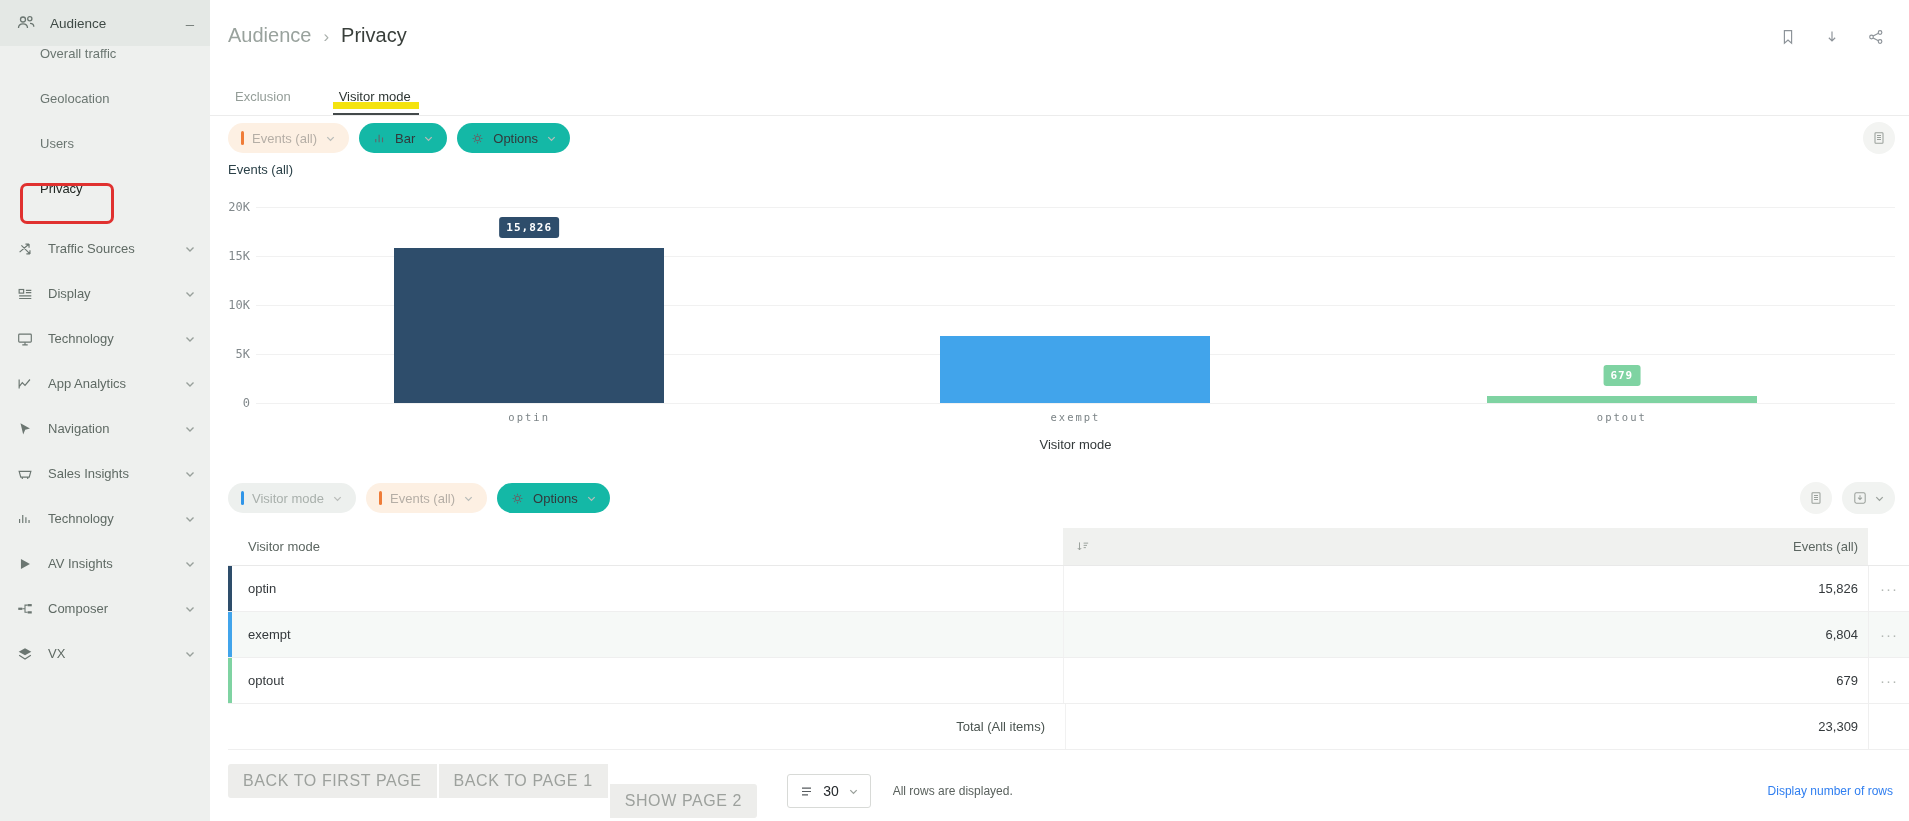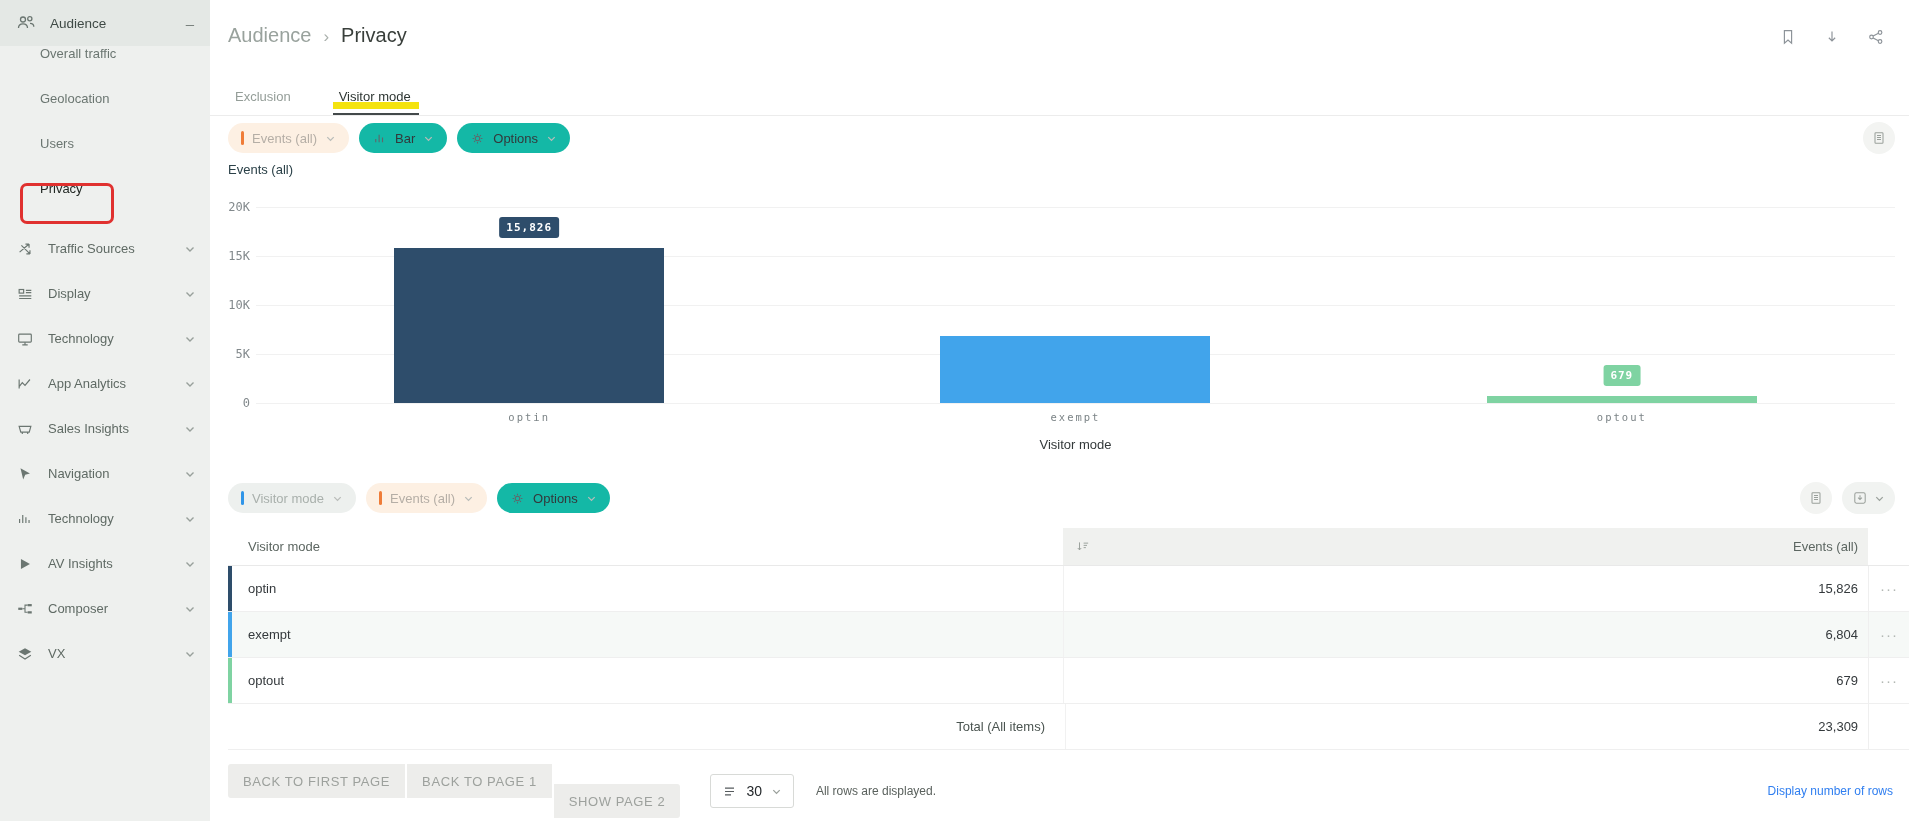--- a/index.html
+++ b/index.html
@@ -78,21 +78,21 @@
   .t-row .c3 { width:41px; display:flex; align-items:center; justify-content:center; color:#b3b8b4; border-left:1px solid #efefef; font-size:15px; letter-spacing:1px; cursor:pointer; }
   .t-row.stripe { background:#f6f9f7; }
   .t-total { display:flex; height:46px; border-bottom:1px solid #efefef; color:#4a5450; }
   .t-total .c1 { width:839px; display:flex; align-items:center; justify-content:flex-end; padding-right:20px; }
   .t-total .c2 { width:805px; display:flex; align-items:center; justify-content:flex-end; padding-right:10px; color:#34393c; border-left:1px solid #f1f1f1; }
   .t-total .c3 { width:41px; border-left:1px solid #efefef; }
 
   
   .pagination { position:absolute; top:764px; left:18px; right:16px; display:flex; align-items:center; }
   .pg-group { display:flex; gap:2px; }
-  .pg-btn { background:#ededeb; color:#9da19d; font-size:13px; letter-spacing:0.6px; height:34px; display:flex; align-items:center; padding:0 15px; cursor:pointer; }
+  .pg-btn { background:#ededeb; color:#9da19d; font-size:16px; letter-spacing:0.6px; height:34px; display:flex; align-items:center; padding:0 15px; cursor:pointer; }
   .pg-btn:first-child { border-radius:3px 0 0 3px; }
   .pg-btn:last-child { border-radius:0 3px 3px 0;margin-top:20px; }
   .rows-select { margin-left:30px; height:34px; background:#fff; border:1px solid #d8dad7; border-radius:3px; display:flex; align-items:center; padding:0 11px; gap:9px; cursor:pointer; }
   .rows-select .num { font-size:14px; color:#24282b; }
   .pg-status { margin-left:22px; font-size:12px; color:#5a615d; }
   .pg-link { margin-left:auto; font-size:12px; color:#2f7ef0; cursor:pointer; }
 </style>
 </head>
 <body>
 
@@ -173,38 +173,38 @@
       </span>
     <span class="lbl">App Analytics</span>
     <span class="chev">
         <svg width="12" height="12" viewBox="0 0 12 12" fill="none" stroke="currentColor" stroke-width="1.4">
           <path d="M2.5 4.5 L6 8 L9.5 4.5"></path>
         </svg>
       </span>
   </div>
   <div class="sec-item">
     <span class="icn">
-        <svg width="18" height="18" viewBox="0 0 20 20" fill="none" stroke="currentColor" stroke-width="1.3">
-          <path d="M3.5 7 h13 l-1.8 6.5 h-9.4 Z M7 13.5 v2 M13 13.5 v2"></path>
-        </svg>
-      </span>
-    <span class="lbl">Sales Insights</span>
-    <span class="chev">
-        <svg width="12" height="12" viewBox="0 0 12 12" fill="none" stroke="currentColor" stroke-width="1.4">
-          <path d="M2.5 4.5 L6 8 L9.5 4.5"></path>
-        </svg>
-      </span>
-  </div>
-  <div class="sec-item">
-    <span class="icn">
         <svg width="18" height="18" viewBox="0 0 20 20" fill="currentColor">
           <path d="M5 3.5 L15.5 9.5 L10.2 10.8 L8 16 Z"></path>
         </svg>
       </span>
     <span class="lbl">Navigation</span>
+    <span class="chev">
+        <svg width="12" height="12" viewBox="0 0 12 12" fill="none" stroke="currentColor" stroke-width="1.4">
+          <path d="M2.5 4.5 L6 8 L9.5 4.5"></path>
+        </svg>
+      </span>
+  </div>
+  <div class="sec-item">
+    <span class="icn">
+        <svg width="18" height="18" viewBox="0 0 20 20" fill="none" stroke="currentColor" stroke-width="1.3">
+          <path d="M3.5 7 h13 l-1.8 6.5 h-9.4 Z M7 13.5 v2 M13 13.5 v2"></path>
+        </svg>
+      </span>
+    <span class="lbl">Sales Insights</span>
     <span class="chev">
         <svg width="12" height="12" viewBox="0 0 12 12" fill="none" stroke="currentColor" stroke-width="1.4">
           <path d="M2.5 4.5 L6 8 L9.5 4.5"></path>
         </svg>
       </span>
   </div>
   <div class="sec-item">
     <span class="icn">
         <svg width="18" height="18" viewBox="0 0 20 20" fill="none" stroke="currentColor" stroke-width="1.3">
           <path d="M4 14.5 V10 M7.5 14.5 V5.5 M11 14.5 V8 M14.5 14.5 V11"></path>

